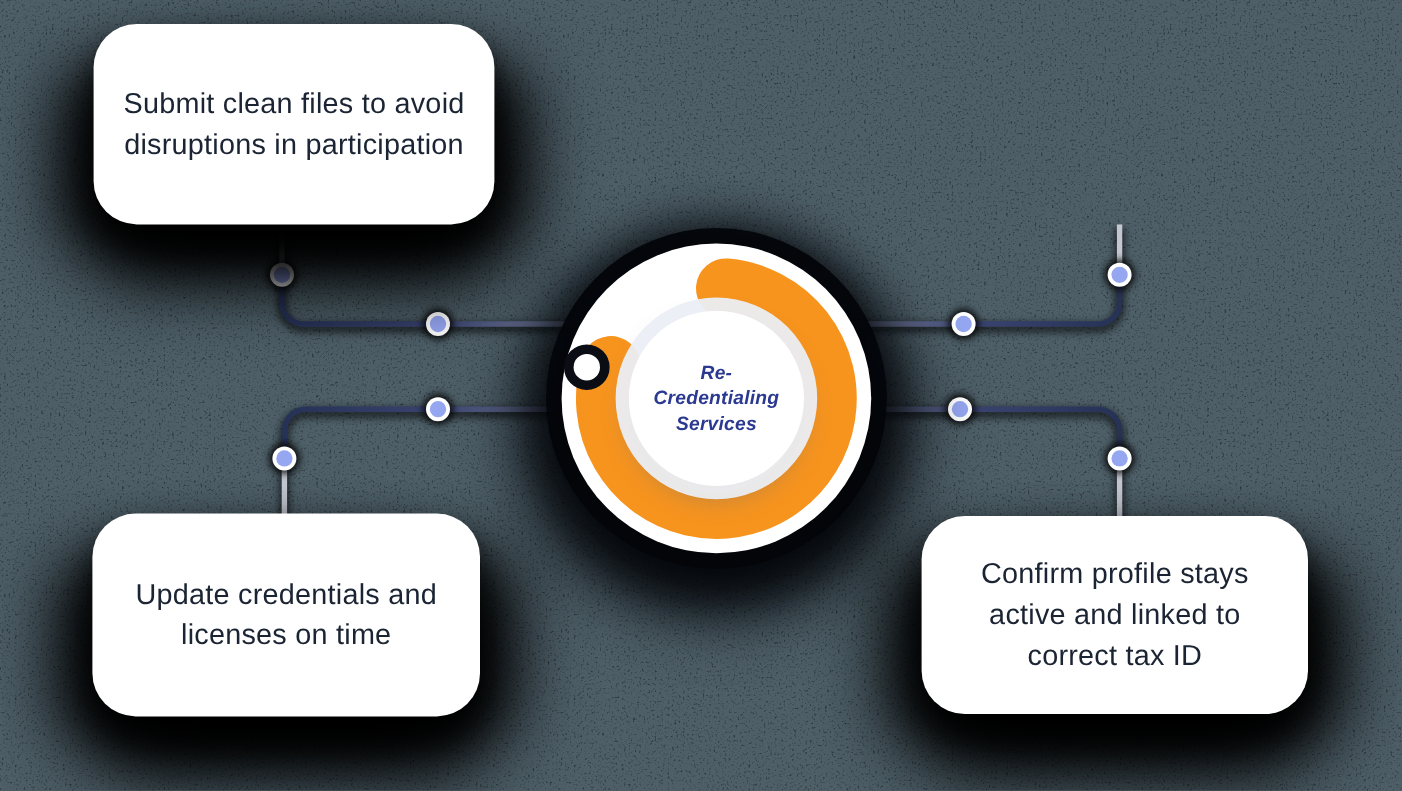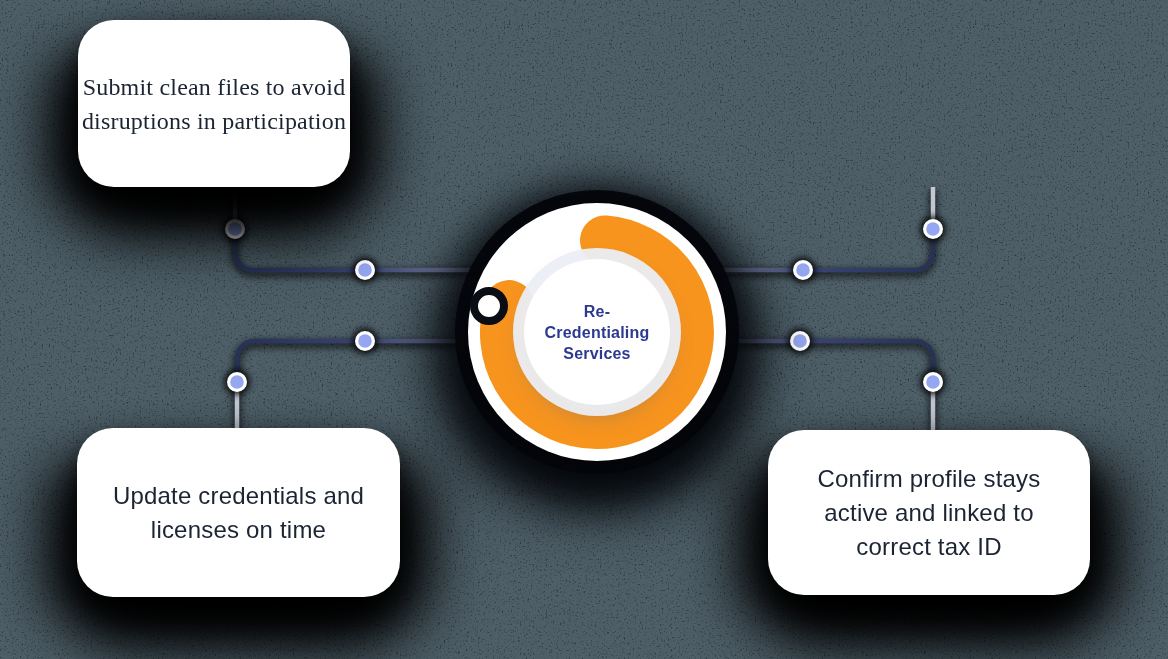--- a/index.html
+++ b/index.html
@@ -55,20 +55,21 @@
     height: 146px;
     border-radius: 50%;
     background: #ffffff;
     box-shadow:
       0 0 0 11px rgba(235,238,244,0.95),
       0 10px 22px rgba(95,105,125,0.40);
     display: flex;
     align-items: center;
     justify-content: center;
     text-align: center;
+    font-style: italic;
   }
   .hub-title {
     white-space: pre-line;
     font-size: 16px;
     line-height: 21px;
     font-weight: 700;
     color: #2B3990;
     letter-spacing: 0.2px;
   }
 
@@ -101,21 +102,21 @@
       42px 28px 55px -10px rgba(0,0,0,0.85),
       0 18px 30px rgba(0,0,0,0.9);
   }
   .card-text {
     font-size: 24px;
     line-height: 34px;
     font-weight: 500;
     color: #1B2433;
     letter-spacing: 0.2px;
   }
-  .card-tl { left: 78px;  top: 20px;  width: 272px; height: 167px; font-family: Liberation Serif, serif; }
+  .card-tl { left: 78px;  top: 20px;  width: 334px; height: 167px; }
   .card-tr { left: 768px; top: 20px;  width: 324px; height: 165px; }
   .card-bl { left: 77px;  top: 428px; width: 323px; height: 169px; }
   .card-br { left: 768px; top: 430px; width: 322px; height: 165px; }
   .card-tl .card-text { max-width: 300px; }
   .card-tr .card-text { max-width: 250px; }
   .card-bl .card-text { max-width: 310px; }
   .card-br .card-text { max-width: 290px; }
 </style>
 </head>
 <body>

